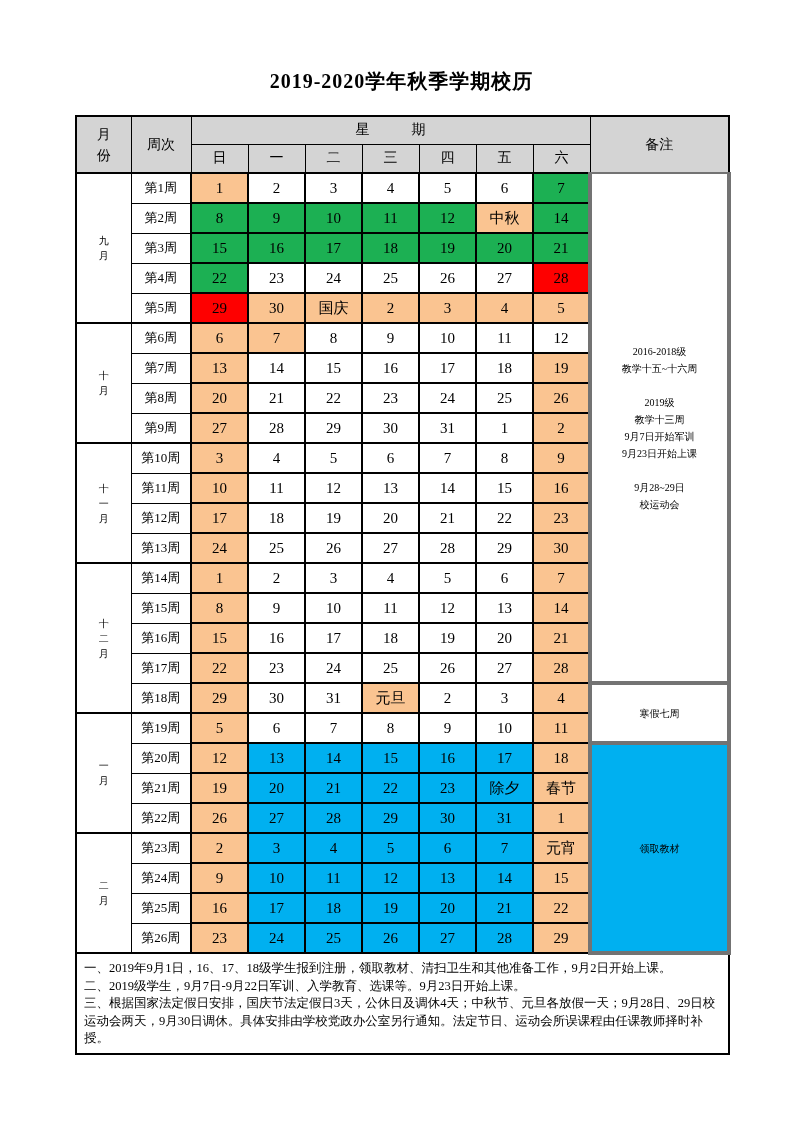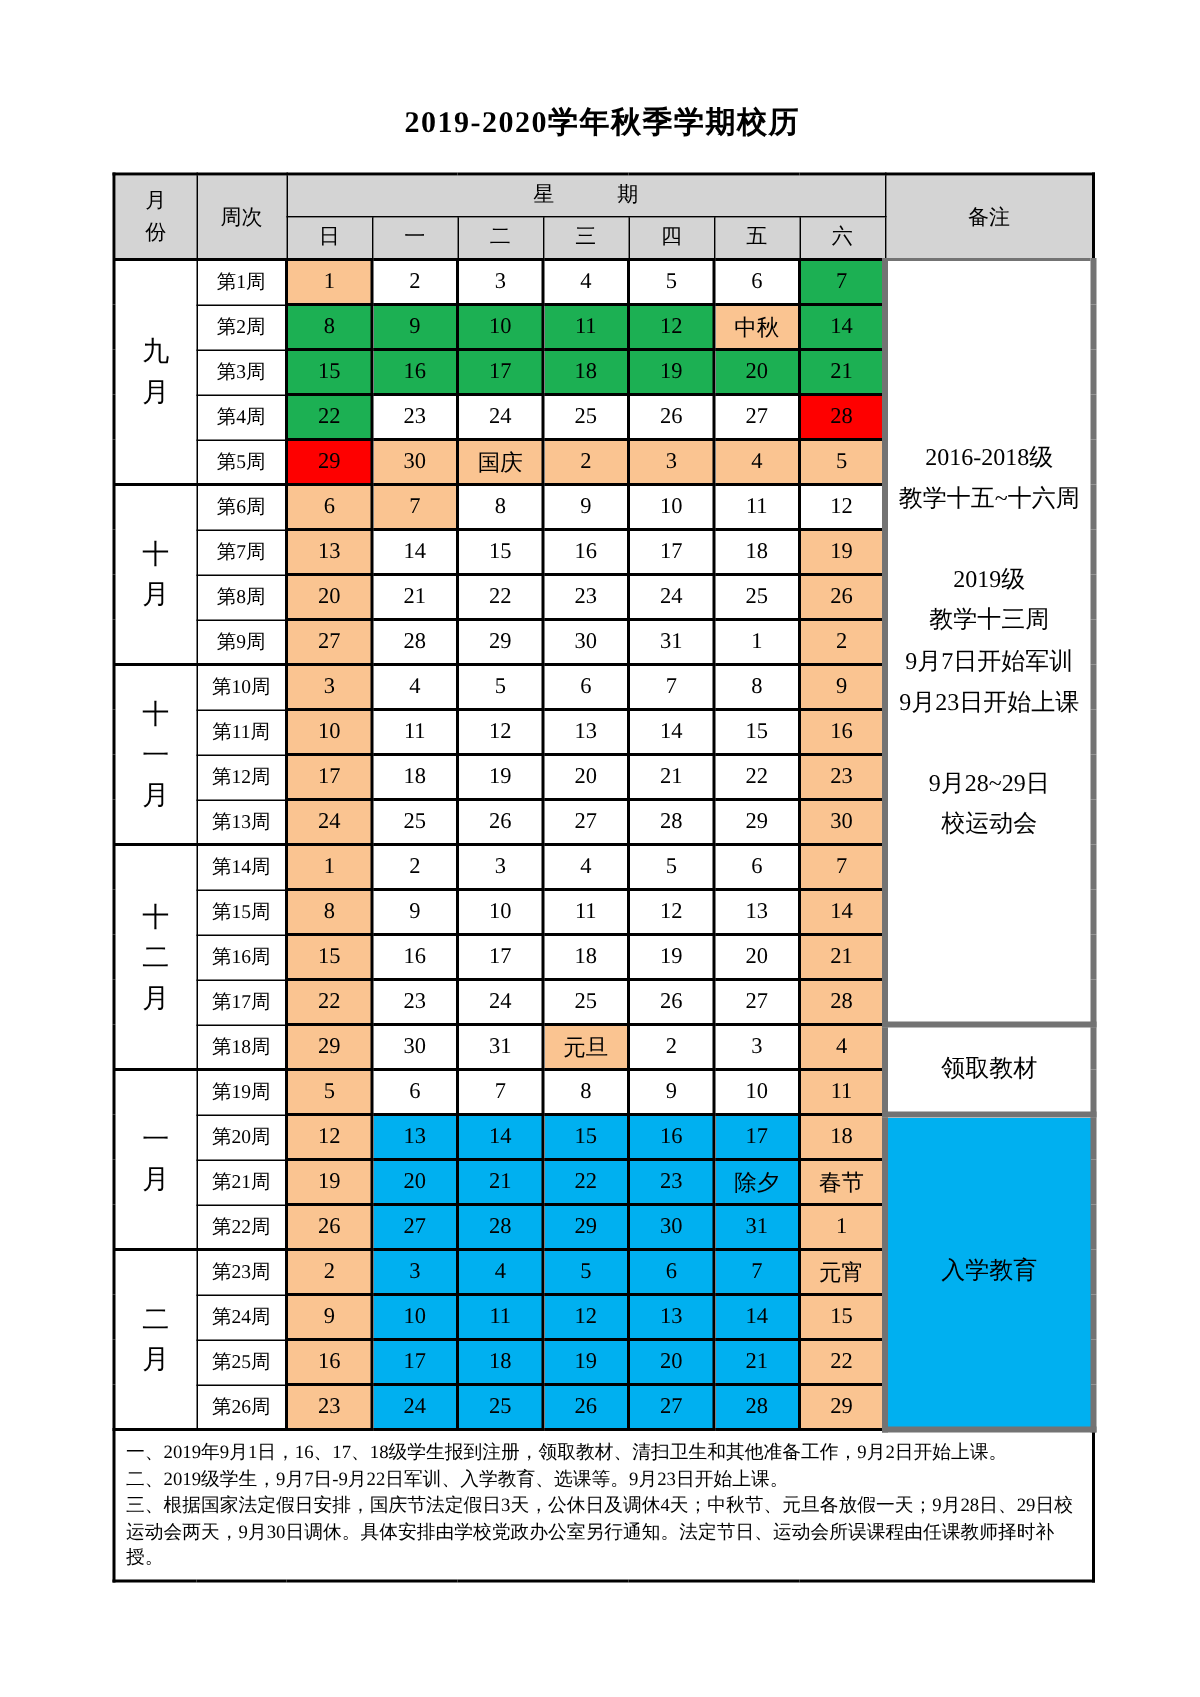--- a/index.html
+++ b/index.html
@@ -20,25 +20,25 @@
   }
   th, td {
     border:1px solid #000; text-align:center; vertical-align:middle;
     font-weight:normal; overflow:hidden;
   }
   thead th { background:var(--header_gray); font-size:14px; }
   tr.h-row1 th { height:28px; }
   tr.h-row2 th { height:29px; }
   tbody tr { height:30px; }
   .vert { width:1.15em; margin:0 auto; word-break:break-all; line-height:1.5; }
-  .month-cell { font-size:18px; background:#fff; }
+  .month-cell { font-size:10px; background:#fff; }
   .week-cell  { font-size:13px; background:#fff;text-align:center; }
   .day-cell   { border:2px solid #000; font-size:15px; }
   .notes-cell {
-    border:4px solid #737373; font-size:16px; line-height:1.7;
+    border:4px solid #737373; font-size:10px; line-height:1.7;
     white-space:pre-line; background:#fff;
   }
   tr.month-start > td { border-top-width:2px; }
   .bg-white  { background:#ffffff; }
   .bg-orange { background:var(--orange); }
   .bg-green  { background:var(--green); }
   .bg-red    { background:var(--red); }
   .bg-blue   { background:var(--blue); }
   .footer-cell {
     border:2px solid #000; height:95px;
@@ -278,21 +278,21 @@
       </tr>
       <tr>
         <td class="week-cell">第18周</td>
         <td class="day-cell bg-orange">29</td>
         <td class="day-cell bg-white">30</td>
         <td class="day-cell bg-white">31</td>
         <td class="day-cell bg-orange">元旦</td>
         <td class="day-cell bg-white">2</td>
         <td class="day-cell bg-white">3</td>
         <td class="day-cell bg-orange">4</td>
-        <td class="notes-cell bg-white" rowspan="2">领取教材</td>
+        <td class="notes-cell bg-white" rowspan="2">寒假七周</td>
       </tr>
       <tr class="month-start">
         <td class="month-cell" rowspan="4">
           <div class="vert">一月</div>
         </td>
         <td class="week-cell">第19周</td>
         <td class="day-cell bg-orange">5</td>
         <td class="day-cell bg-white">6</td>
         <td class="day-cell bg-white">7</td>
         <td class="day-cell bg-white">8</td>
@@ -302,21 +302,21 @@
       </tr>
       <tr>
         <td class="week-cell">第20周</td>
         <td class="day-cell bg-orange">12</td>
         <td class="day-cell bg-blue">13</td>
         <td class="day-cell bg-blue">14</td>
         <td class="day-cell bg-blue">15</td>
         <td class="day-cell bg-blue">16</td>
         <td class="day-cell bg-blue">17</td>
         <td class="day-cell bg-orange">18</td>
-        <td class="notes-cell bg-blue" rowspan="7">入学教育</td>
+        <td class="notes-cell bg-blue" rowspan="7">领取教材</td>
       </tr>
       <tr>
         <td class="week-cell">第21周</td>
         <td class="day-cell bg-orange">19</td>
         <td class="day-cell bg-blue">20</td>
         <td class="day-cell bg-blue">21</td>
         <td class="day-cell bg-blue">22</td>
         <td class="day-cell bg-blue">23</td>
         <td class="day-cell bg-blue">除夕</td>
         <td class="day-cell bg-orange">春节</td>

